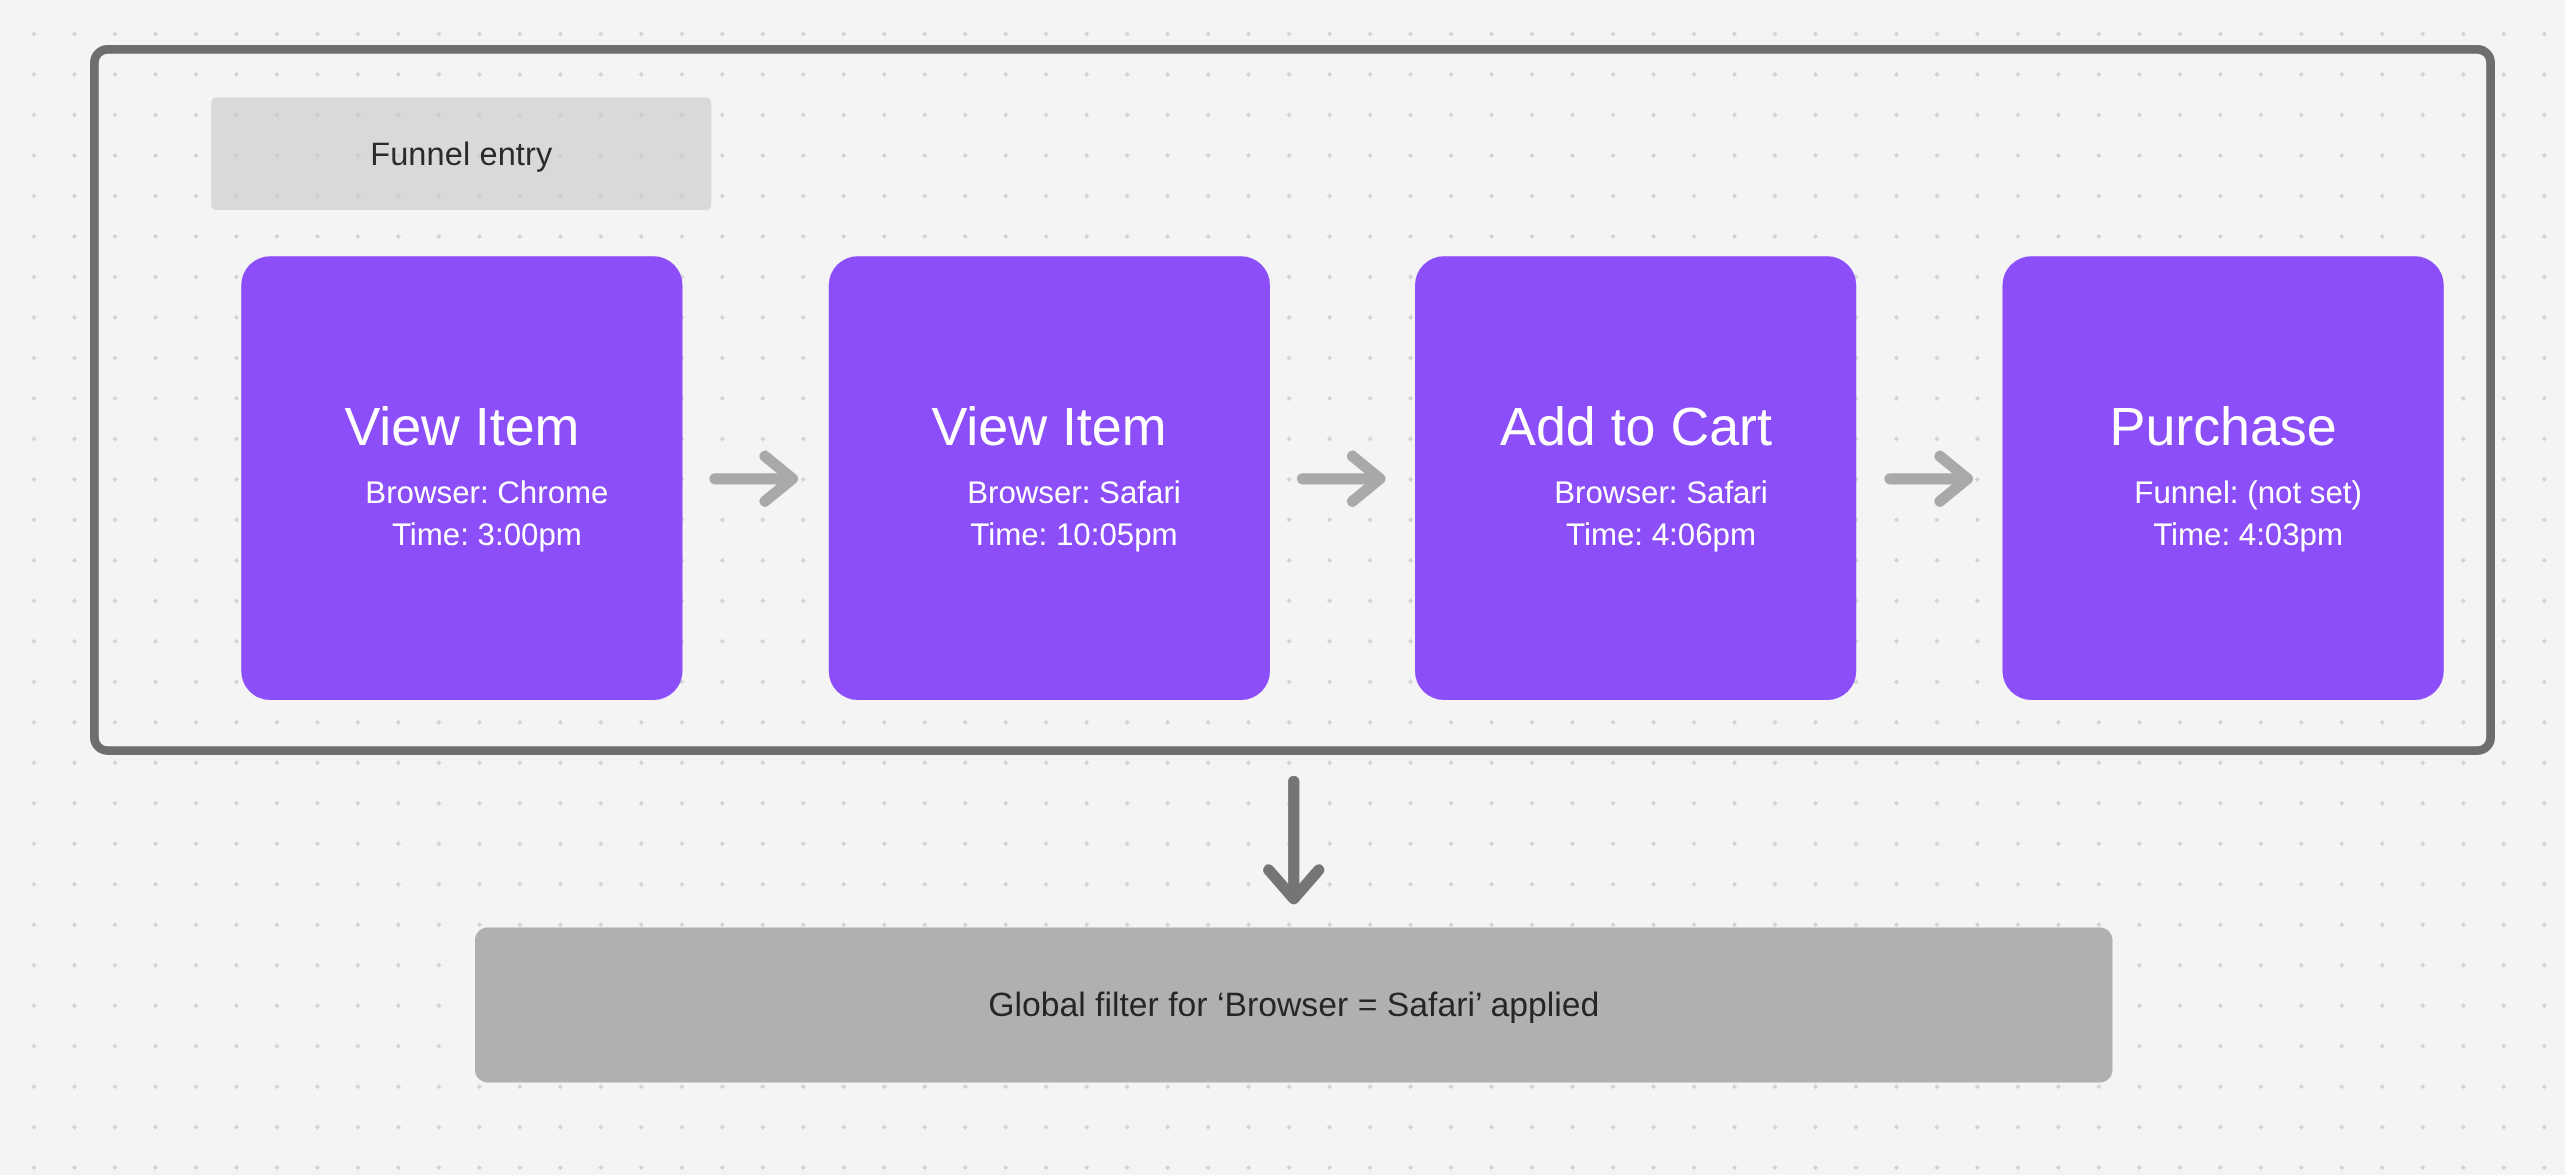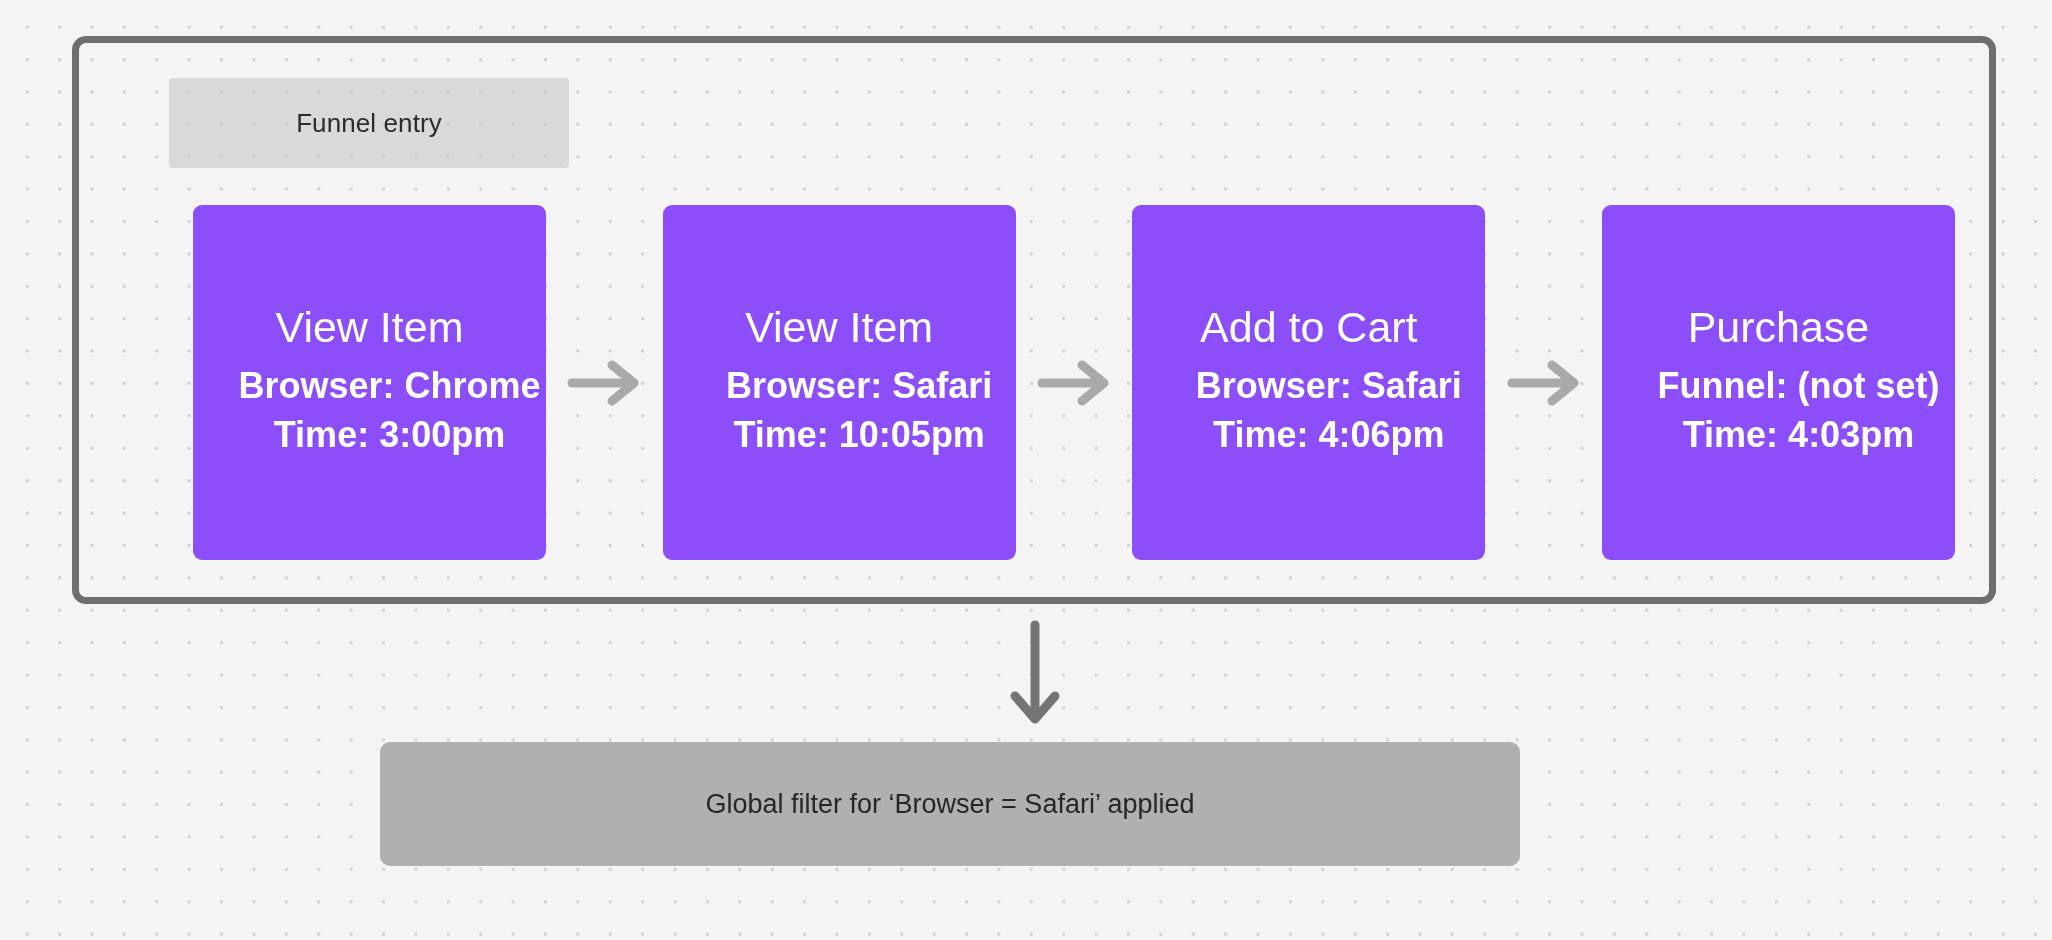--- a/index.html
+++ b/index.html
@@ -62,41 +62,41 @@
     display: flex;
     flex-direction: row;
     align-items: center;
     justify-content: space-between;
   }
 
   .step-card {
     width: 353px;
     height: 355px;
     background: #8b4ef8;
-    border-radius: 9px;
+    border-radius: 23px;
     display: flex;
     flex-direction: column;
     align-items: center;
     justify-content: center;
     color: #ffffff;
     flex: 0 0 auto;
     box-sizing: border-box;
     padding: 0 10px;
   }
   .step-card .step-title {
     font-size: 43px;
     line-height: 1.05;
     font-weight: 400;
     margin-bottom: 11px;
     white-space: nowrap;
   }
   .step-card .step-meta {
-    font-size: 36px;
+    font-size: 25px;
     line-height: 1.36;
-    font-weight: 700;
+    font-weight: 400;
     white-space: nowrap;
     margin-left: 40px;
   }
 
   
   .step-arrow {
     flex: 0 0 auto;
     width: 94px;
     height: 54px;
     display: flex;
@@ -116,21 +116,21 @@
     align-items: center;
     justify-content: center;
   }
   #down-arrow svg { display: block; }
 
   
   #filter-note {
     position: absolute;
     left: 380px;
     top: 742px;
-    width: 1140px;
+    width: 1310px;
     height: 124px;
     background: #b0b0b0;
     border-radius: 10px;
     display: flex;
     flex-direction: row;
     align-items: center;
     justify-content: center;
   }
   #filter-note .note-line {
     font-size: 27px;

